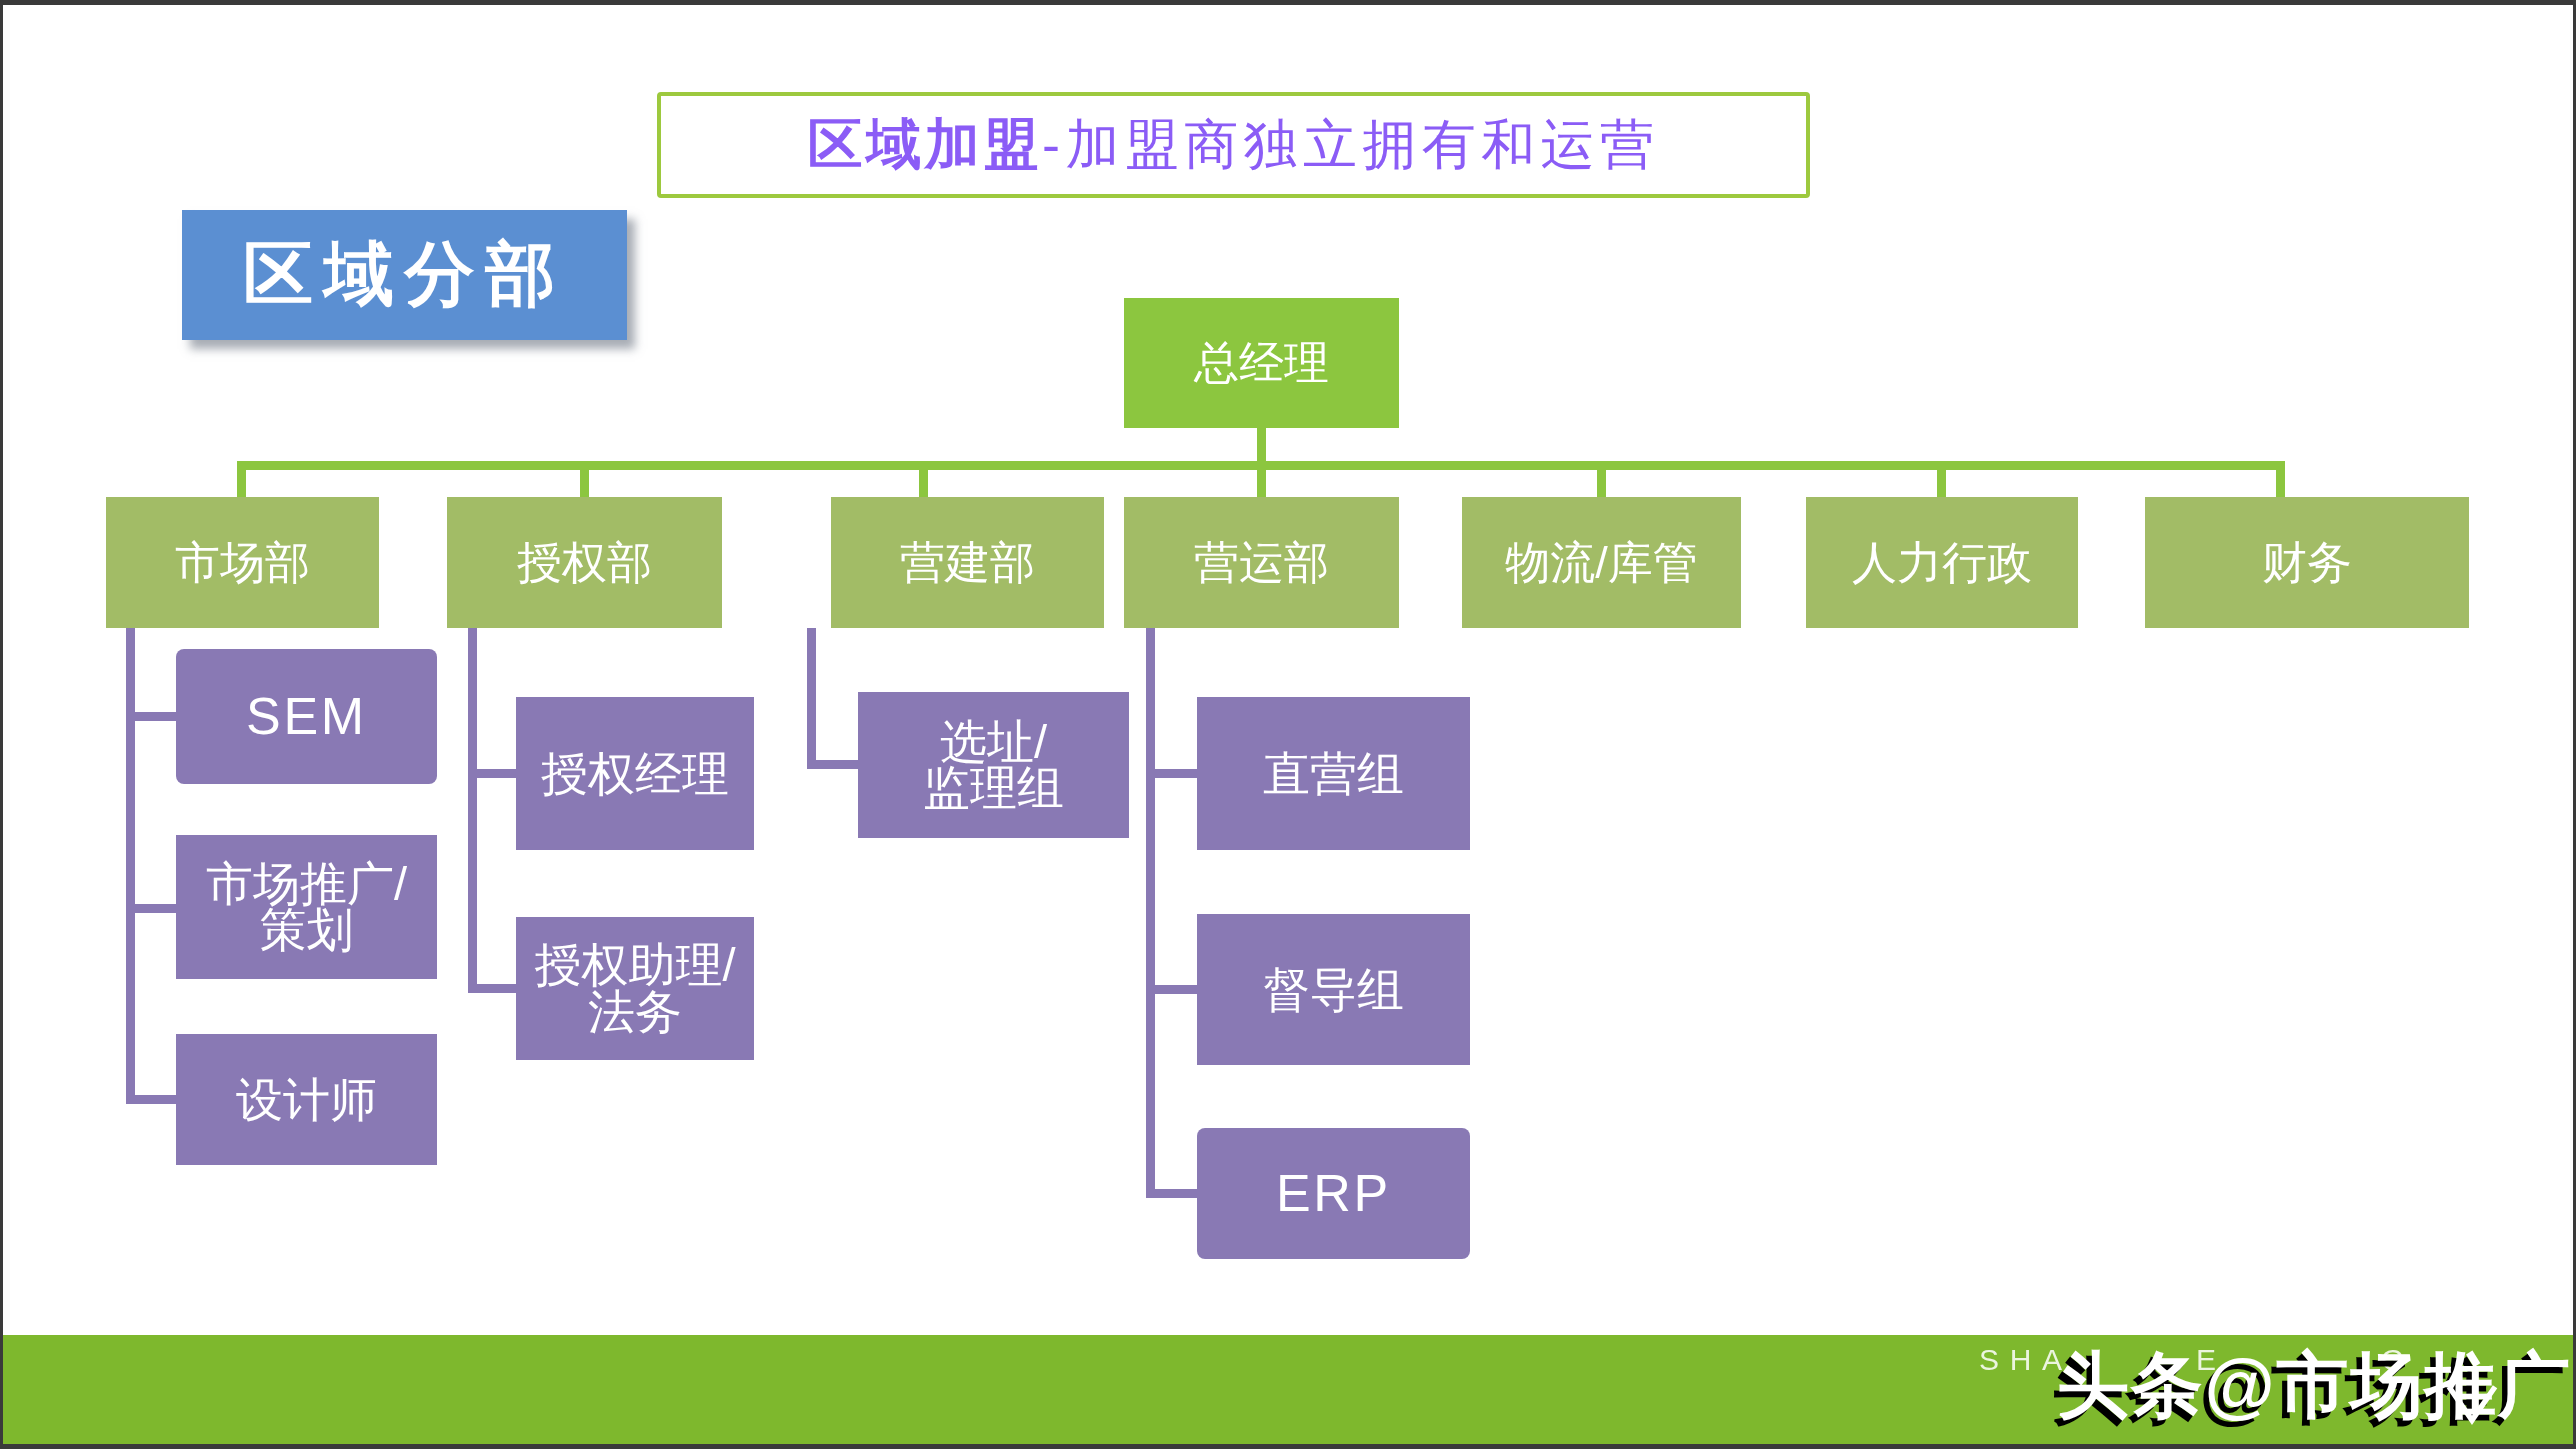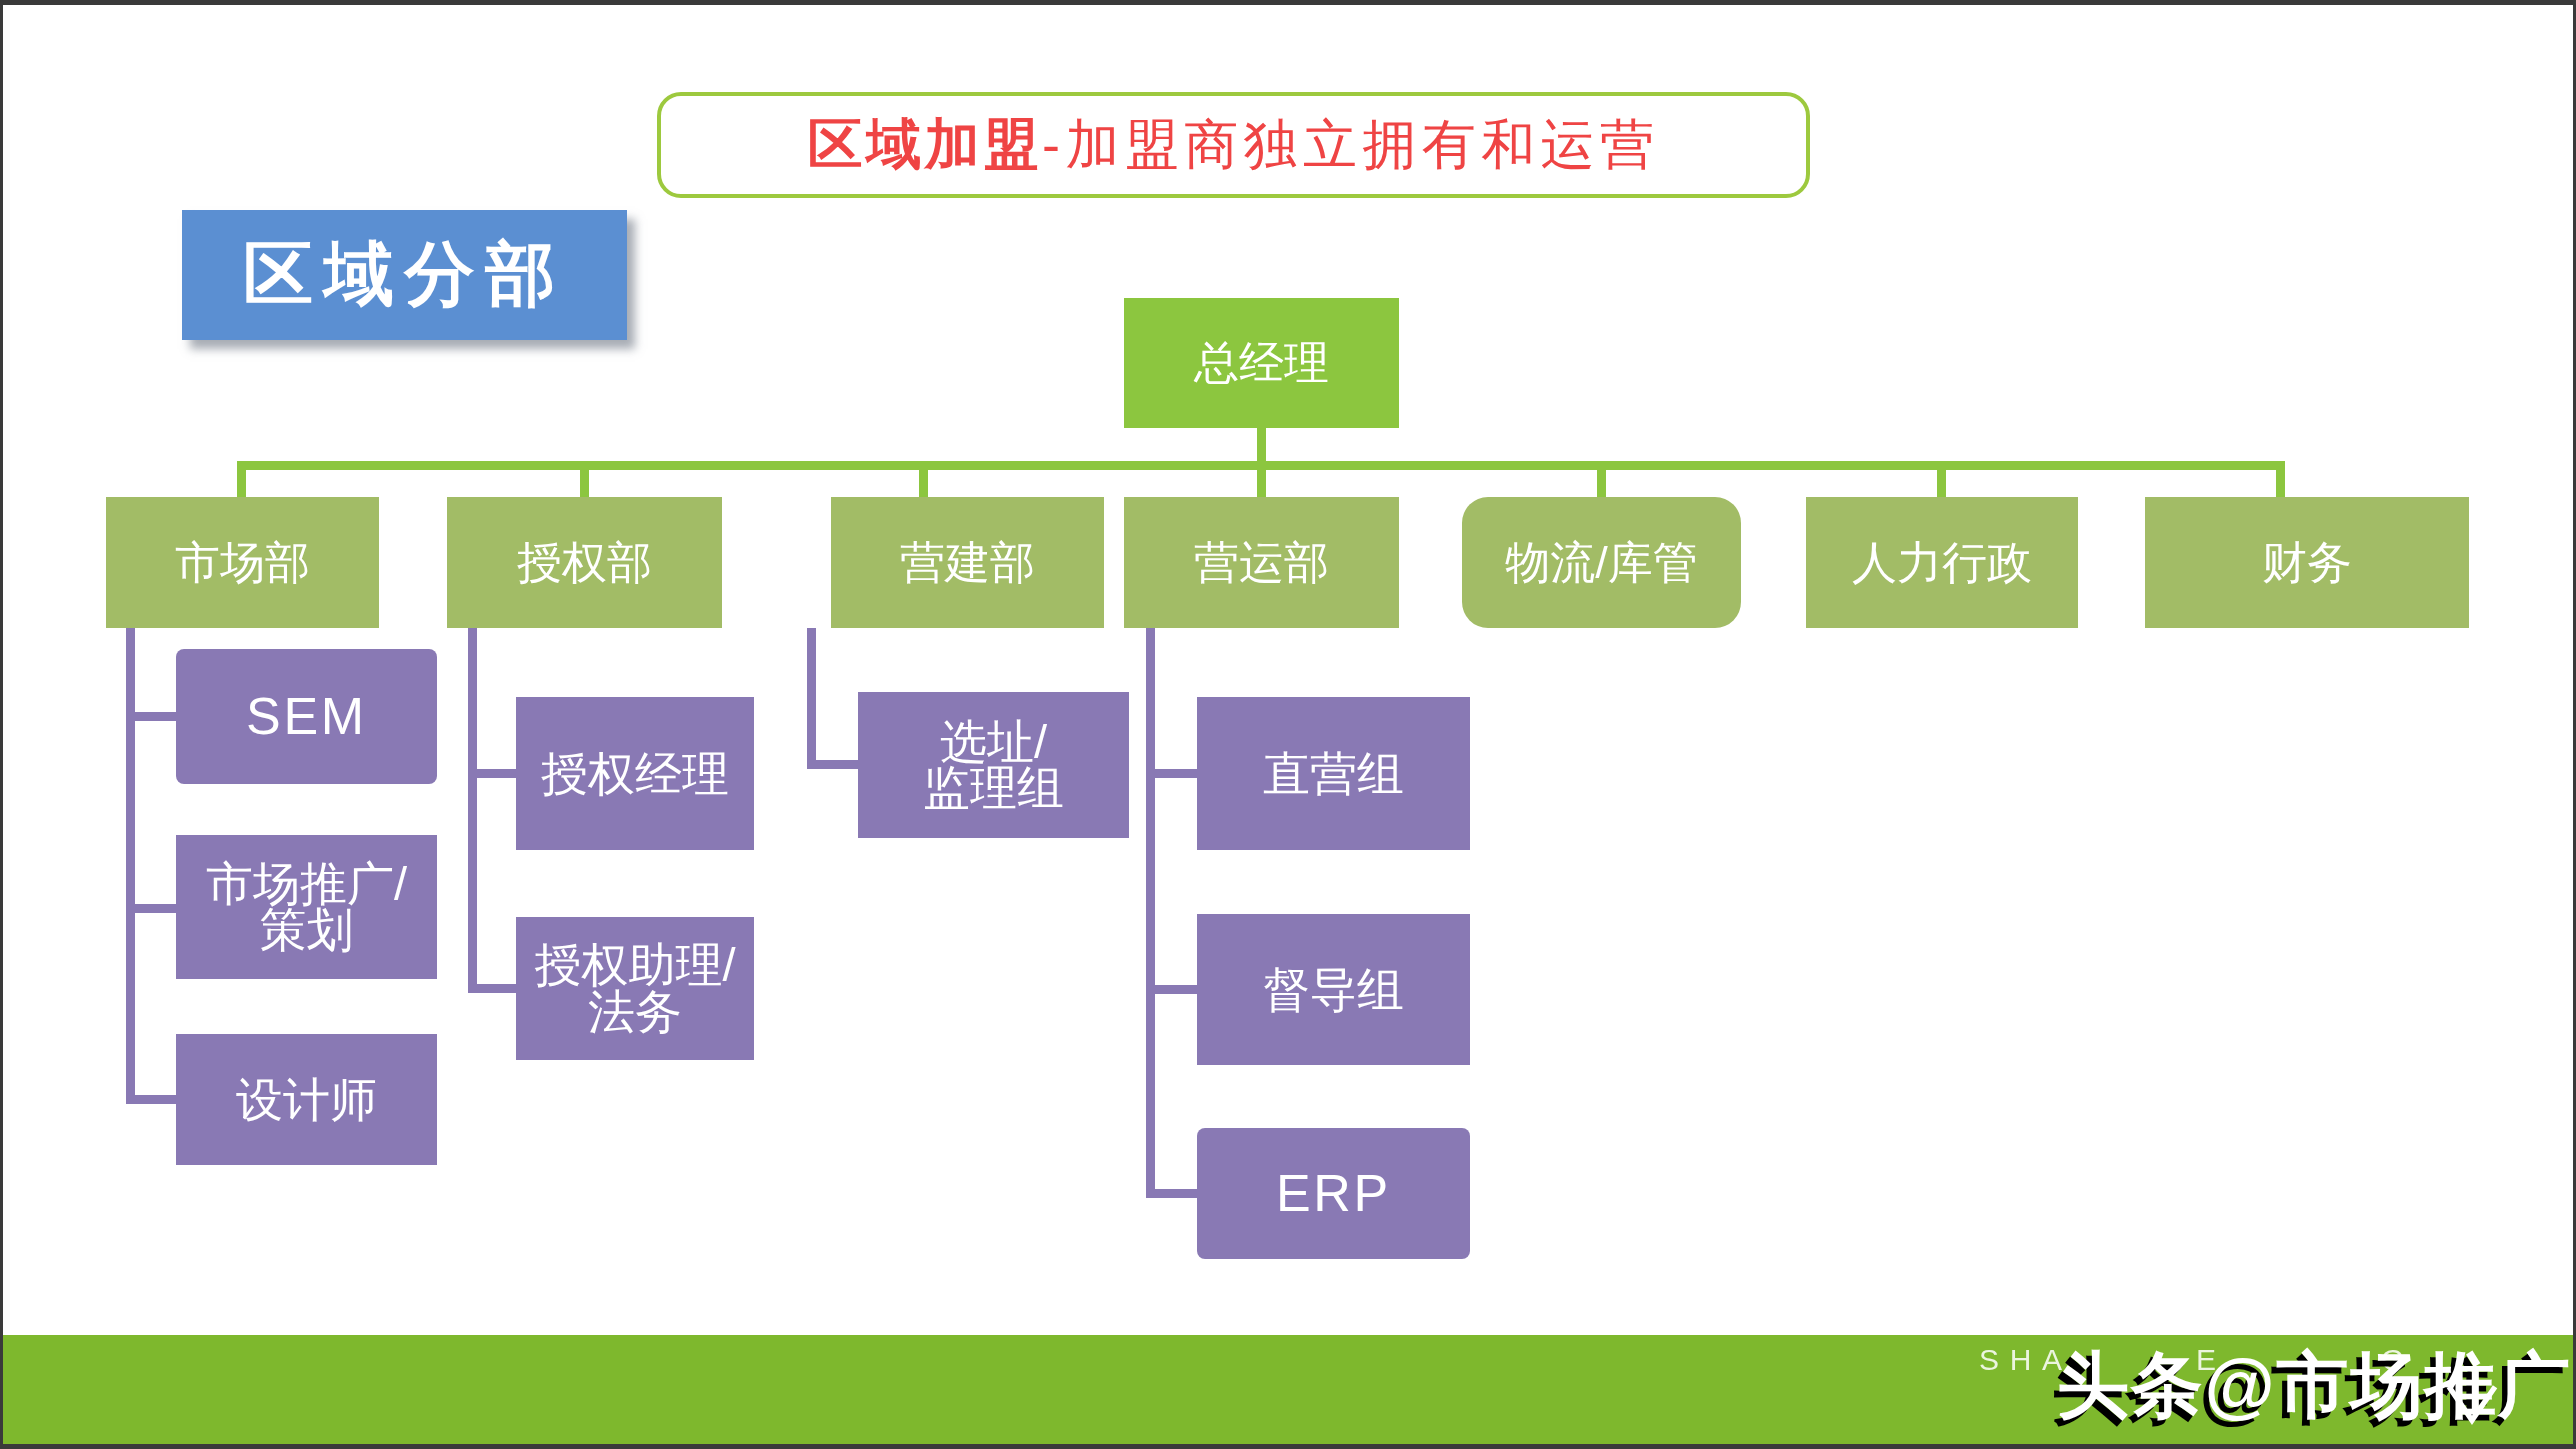--- a/index.html
+++ b/index.html
@@ -10,22 +10,22 @@
   
   .frame{position:absolute;background:#3a3a3a;z-index:10;}
   .frame-top{left:0;top:0;width:2576px;height:4.5px;}
   .frame-bottom{left:0;top:1444px;width:2576px;height:5.4px;}
   .frame-left{left:0;top:0;width:2.7px;height:1449px;}
   .frame-right{left:2573px;top:0;width:2.7px;height:1449px;}
 
   
   .title-box{
     position:absolute;left:657px;top:92px;width:1145px;height:98px;
-    border:4.5px solid #9dc93e;border-radius:24px;background:#ffffff;
-    display:flex;align-items:center;justify-content:center;color:#ef4444;
+    border:4.5px solid #9dc93e;border-radius:4px;background:#ffffff;
+    display:flex;align-items:center;justify-content:center;color:#8b5cf6;
     white-space:nowrap;
   }
   .title-em{font-size:55px;font-weight:900;letter-spacing:3.6px;}
   .title-rest{font-size:54px;font-weight:500;letter-spacing:5.4px;}
 
   
   .badge{
     position:absolute;left:182px;top:210px;width:445px;height:130px;
     background:#5b8fd2;color:#ffffff;font-size:70px;font-weight:800;letter-spacing:10.7px;
     display:flex;align-items:center;justify-content:center;
@@ -102,21 +102,21 @@
   <div class="pl" style="left:1146px;top:769px;width:56px;height:9px;"></div>
   <div class="pl" style="left:1146px;top:985px;width:56px;height:9px;"></div>
   <div class="pl" style="left:1146px;top:1189px;width:56px;height:9px;"></div>
 
   <div class="box root-box" style="left:1124px;top:298px;width:275px;height:130px;">总经理</div>
 
   <div class="box dept-box" style="left:106px;top:497px;width:273px;height:131px;">市场部</div>
   <div class="box dept-box" style="left:447px;top:497px;width:275px;height:131px;">授权部</div>
   <div class="box dept-box" style="left:787px;top:497px;width:273px;height:131px;margin-left:44px;">营建部</div>
   <div class="box dept-box" style="left:1124px;top:497px;width:275px;height:131px;">营运部</div>
-  <div class="box dept-box" style="left:1462px;top:497px;width:279px;height:131px;border-radius:26px;">物流/库管</div>
+  <div class="box dept-box" style="left:1462px;top:497px;width:279px;height:131px;">物流/库管</div>
   <div class="box dept-box" style="left:1806px;top:497px;width:272px;height:131px;">人力行政</div>
   <div class="box dept-box" style="left:2145px;top:497px;width:324px;height:131px;">财务</div>
 
   <div class="box purple-box latin" style="left:176px;top:649px;width:261px;height:135px;">SEM</div>
   <div class="box purple-box two-line" style="left:176px;top:835px;width:261px;height:144px;">
     <span>
         <span>市场推广/</span>
         <span>策划</span>
       </span>
   </div>

